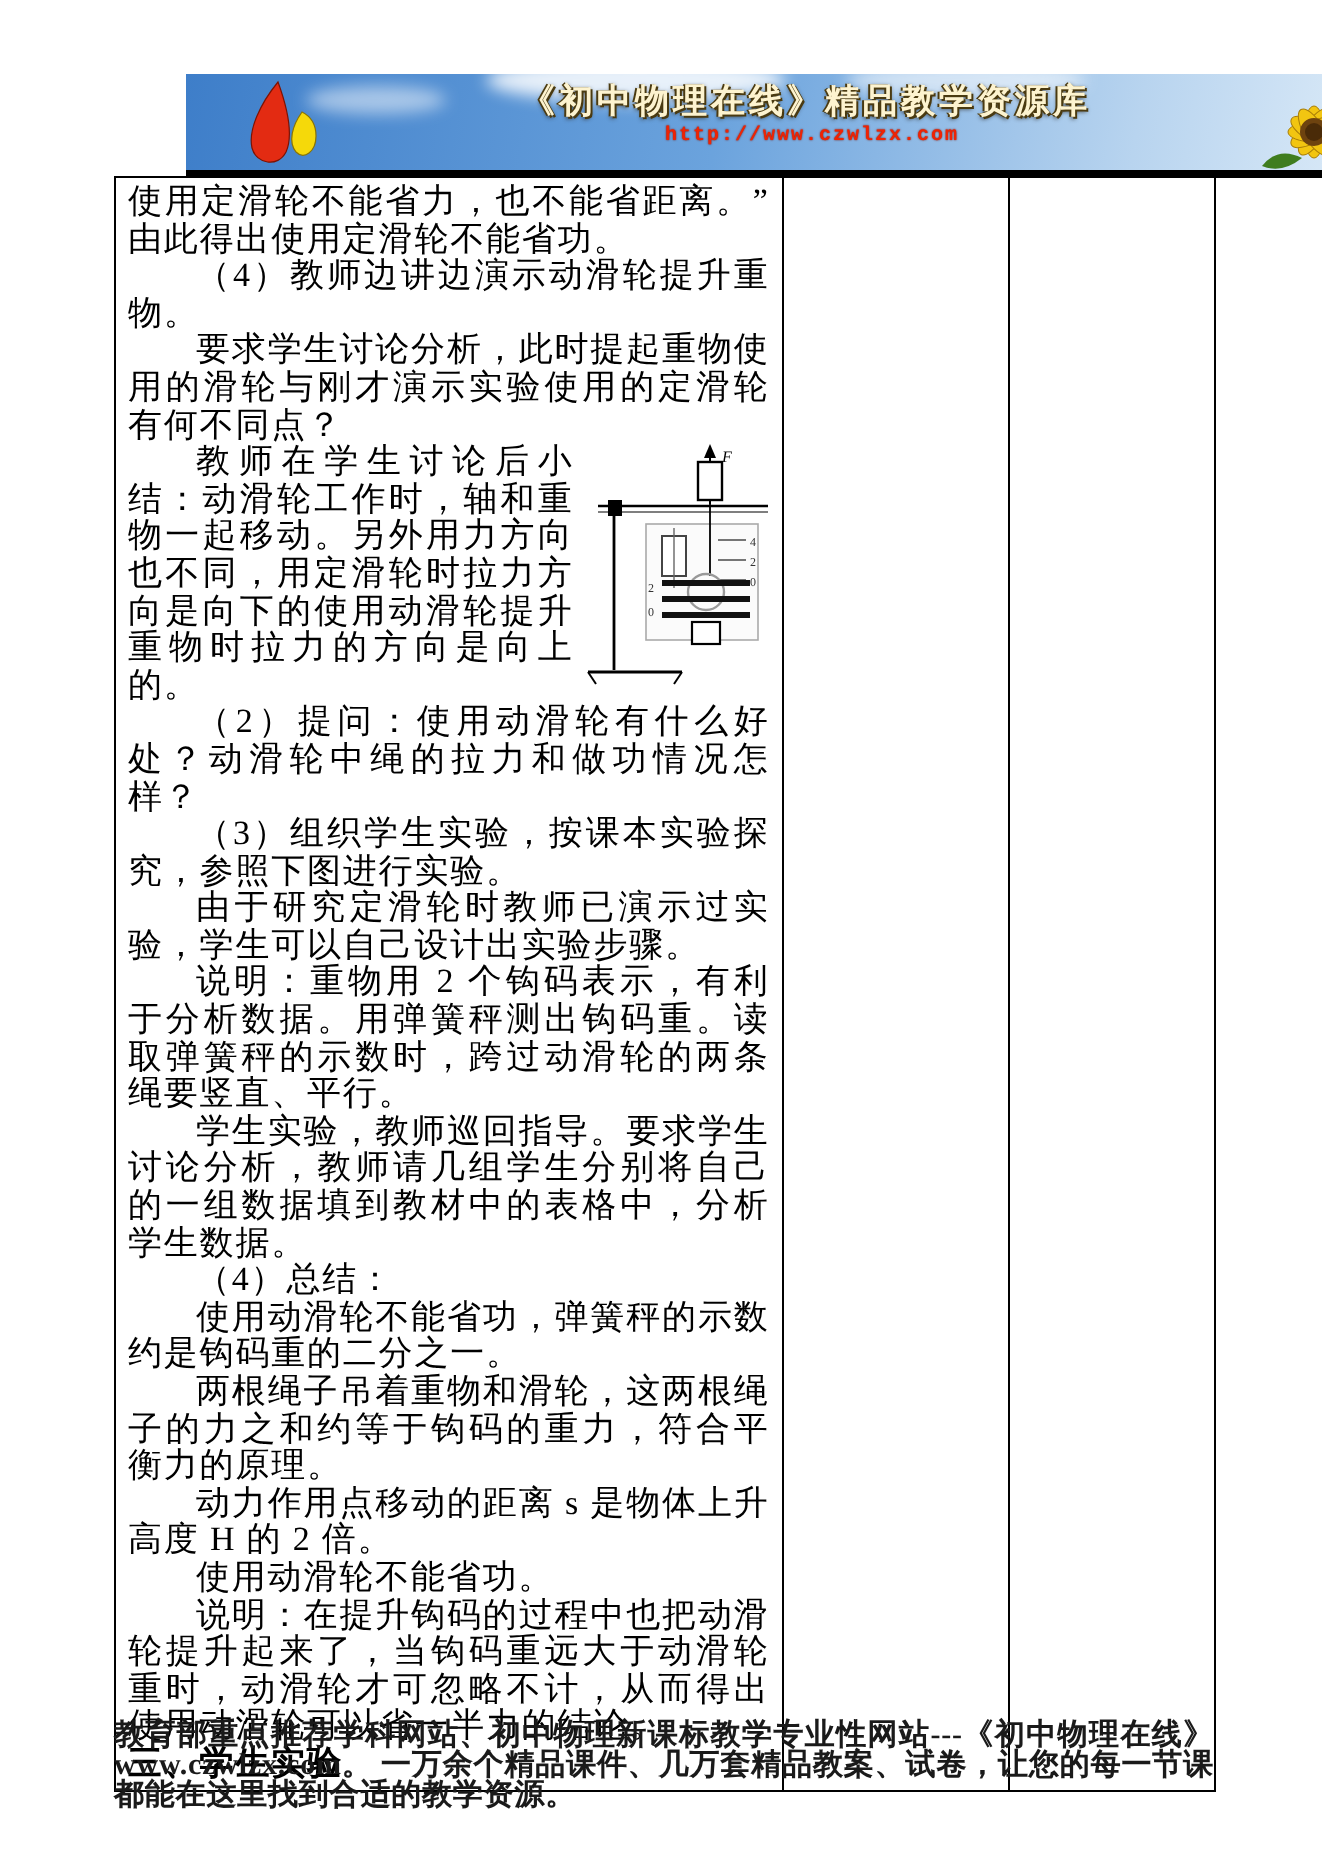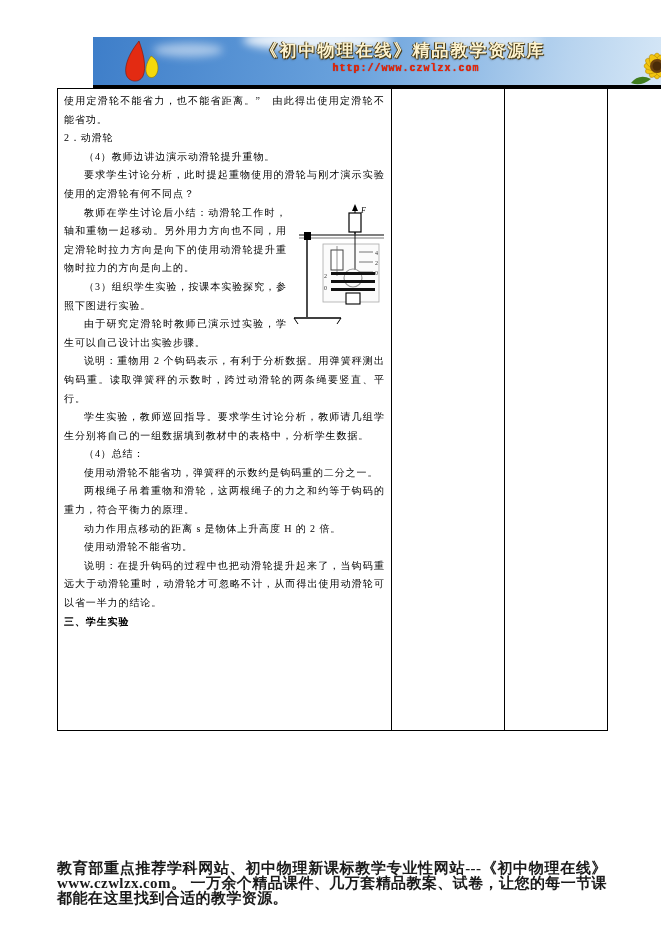--- a/index.html
+++ b/index.html
@@ -35,21 +35,21 @@
   
   .doc-table{
     position:absolute;left:57px;top:88px;width:551px;display:flex;
     border:1.5px solid #000;box-sizing:border-box;background:#fff;
   }
   .doc-col{min-height:641px;box-sizing:border-box;}
   .col-main{width:334px;padding:3px 6px 3px 6px;}
   .col-mid{width:114px;border-left:1.5px solid #000;}
   .col-right{width:103px;border-left:1.5px solid #000;}
   .para{
-    margin:0;font-size:10px;line-height:18.6px;letter-spacing:.9px;
+    margin:0;font-size:17px;line-height:18.6px;letter-spacing:.9px;
     text-align:justify;
   }
   .ind{text-indent:2em;}
   .bold{font-weight:bold;}
   
   .fig-float{
     float:right;width:92px;height:128px;margin:0 0 2px 6px;
     position:relative;
   }
   
@@ -95,21 +95,20 @@
       </g>
       <path d="M10 36 Q18 26 30 32 Q20 40 10 36 Z" fill="#3f7d1e"></path>
       <path d="M46 36 Q52 30 57 34 Q52 40 46 36 Z" fill="#356b18"></path>
     </svg>
   </div>
 </div>
 
 <div class="doc-table">
   <div class="doc-col col-main">
     <p class="para">使用定滑轮不能省力，也不能省距离。”　由此得出使用定滑轮不能省功。</p>
-    <p class="para">2．动滑轮</p>
     <p class="para ind">（4）教师边讲边演示动滑轮提升重物。</p>
     <p class="para ind">要求学生讨论分析，此时提起重物使用的滑轮与刚才演示实验使用的定滑轮有何不同点？</p>
 
     <div class="fig-float">
       <svg width="92" height="128" viewBox="0 0 92 128">
 
         <line x1="62" y1="3" x2="62" y2="30" stroke="#000" stroke-width="1"></line>
         <path d="M62 0 L59 7 L65 7 Z" fill="#000"></path>
         <text x="68" y="9" font-size="8" font-style="italic" font-family="Liberation Serif, serif">F</text>
 
@@ -144,20 +143,21 @@
         <rect x="38" y="76" width="44" height="3" fill="#111"></rect>
         <rect x="38" y="84" width="44" height="3" fill="#111"></rect>
         <text x="31" y="74" font-size="6" fill="#333">2</text>
         <text x="31" y="86" font-size="6" fill="#333">0</text>
 
         <rect x="53" y="89" width="14" height="11" fill="#fff" stroke="#000" stroke-width="1.1"></rect>
       </svg>
     </div>
 
     <p class="para ind">教师在学生讨论后小结：动滑轮工作时，轴和重物一起移动。另外用力方向也不同，用定滑轮时拉力方向是向下的使用动滑轮提升重物时拉力的方向是向上的。</p>
+    <p class="para ind">（2）提问：使用动滑轮有什么好处？动滑轮中绳的拉力和做功情况怎样？</p>
     <p class="para ind">（3）组织学生实验，按课本实验探究，参照下图进行实验。</p>
     <p class="para ind">由于研究定滑轮时教师已演示过实验，学生可以自己设计出实验步骤。</p>
     <p class="para ind">说明：重物用 2 个钩码表示，有利于分析数据。用弹簧秤测出钩码重。读取弹簧秤的示数时，跨过动滑轮的两条绳要竖直、平行。</p>
     <p class="para ind">学生实验，教师巡回指导。要求学生讨论分析，教师请几组学生分别将自己的一组数据填到教材中的表格中，分析学生数据。</p>
     <p class="para ind">（4）总结：</p>
     <p class="para ind">使用动滑轮不能省功，弹簧秤的示数约是钩码重的二分之一。</p>
     <p class="para ind">两根绳子吊着重物和滑轮，这两根绳子的力之和约等于钩码的重力，符合平衡力的原理。</p>
     <p class="para ind">动力作用点移动的距离 s 是物体上升高度 H 的 2 倍。</p>
     <p class="para ind">使用动滑轮不能省功。</p>
     <p class="para ind">说明：在提升钩码的过程中也把动滑轮提升起来了，当钩码重远大于动滑轮重时，动滑轮才可忽略不计，从而得出使用动滑轮可以省一半力的结论。</p>

